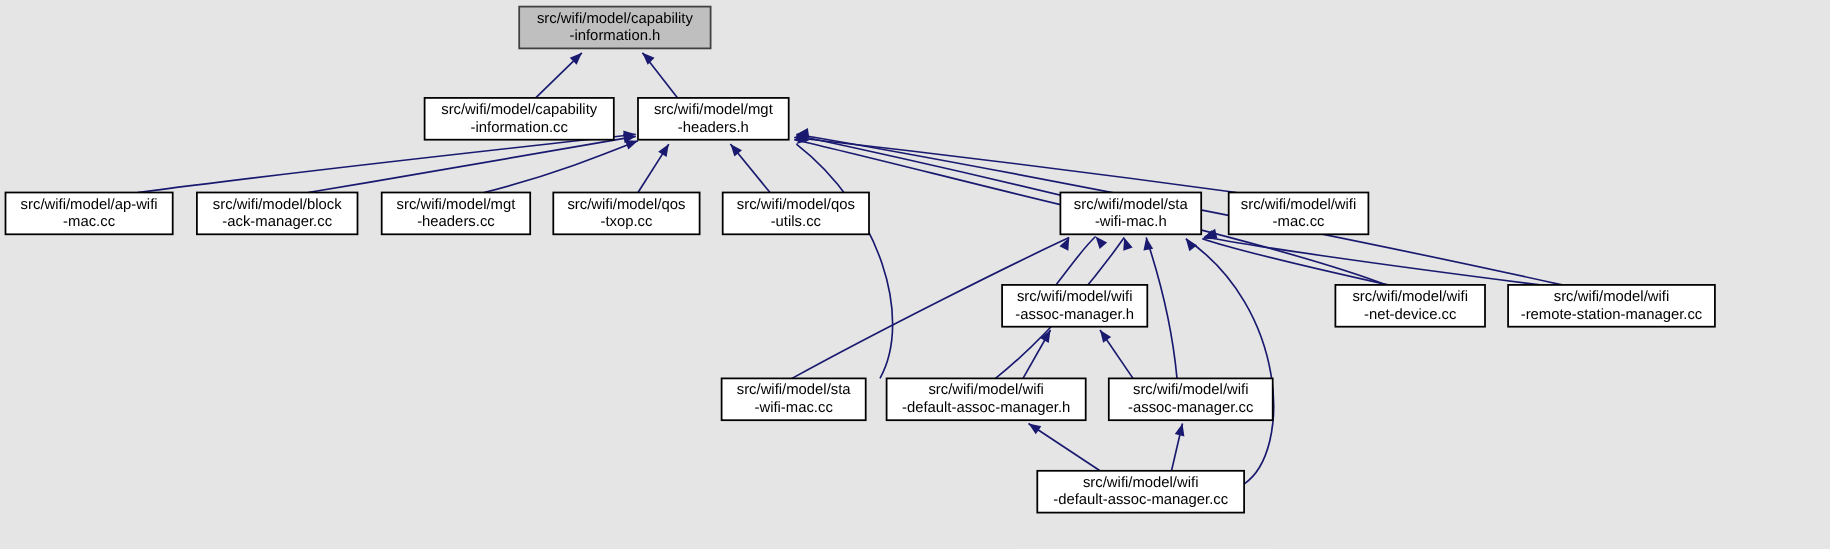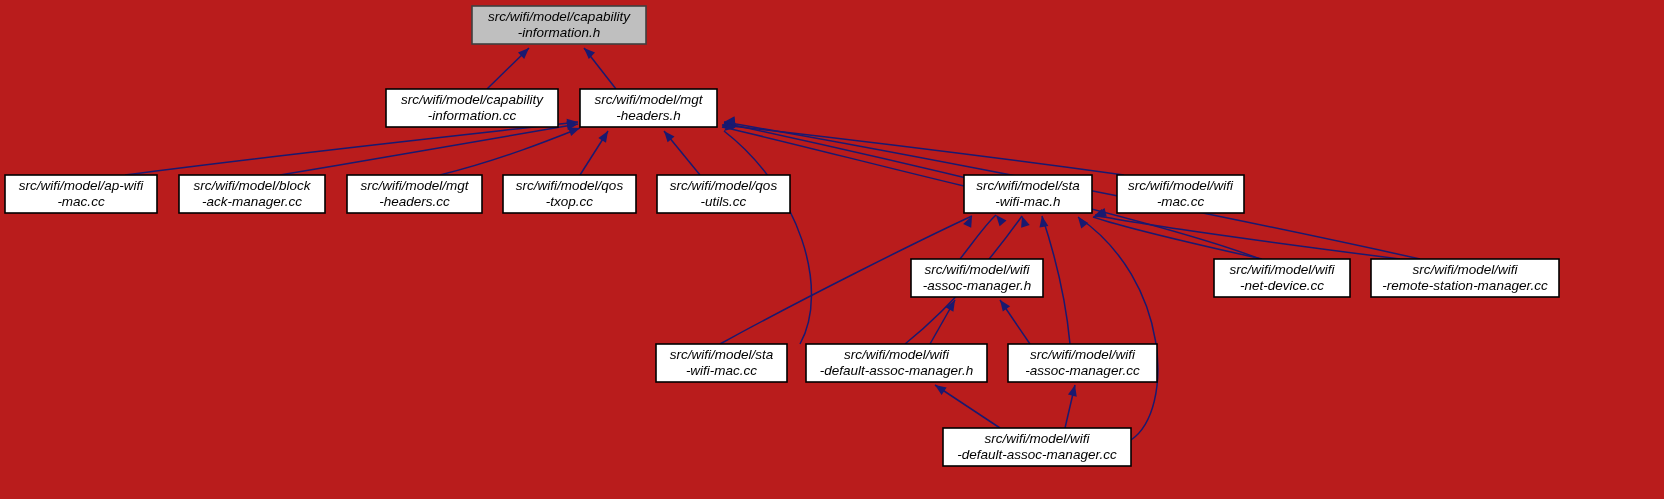--- a/index.html
+++ b/index.html
@@ -4,24 +4,23 @@
 <style>
   html, body {
     margin: 0;
     padding: 0;
     background: #ffffff;
   }
   #canvas-wrap {
     position: relative;
     width: 1664px;
     height: 499px;
-    background: #b91c1c;
+    background: #e5e5e5;
     font-family: "Liberation Sans", "DejaVu Sans", sans-serif;
     overflow: hidden;
-    font-style: italic;
   }
   svg#graph {
     position: absolute;
     left: 0;
     top: 0;
     width: 1664px;
     height: 499px;
   }
   .node-rect {
     fill: #ffffff;

